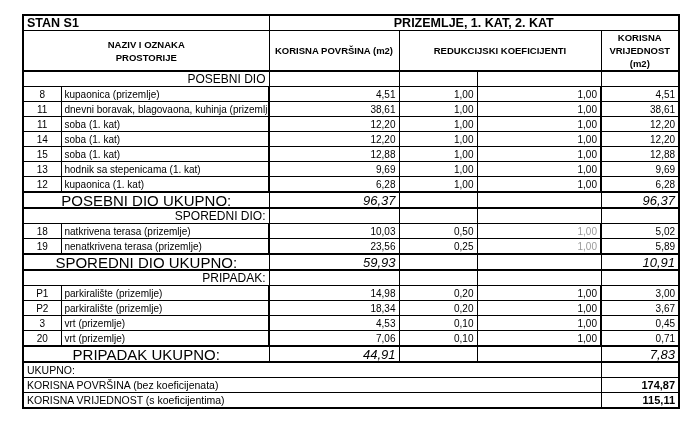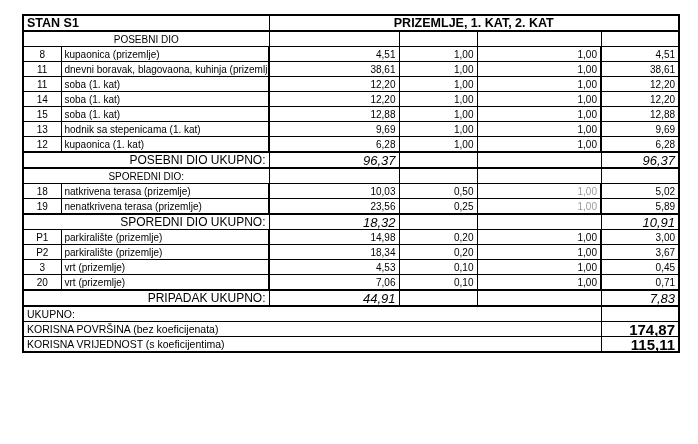--- a/index.html
+++ b/index.html
@@ -64,34 +64,34 @@
     height: 50px;
     font-size: 9.5px;
     font-weight: bold;
     text-align: center;
     white-space: normal;
     line-height: 12px;
   }
 
   
   .section-cell {
-    font-size: 10px;
-    text-align: center;
+    font-size: 12px;
+    text-align: right;
   }
 
   
   .num   { text-align: right; }
   .ctr   { text-align: center; }
   .lft   { text-align: left; border-radius: 7px; }
   .muted { color: #9a9a9a; }
 
   
   .tot-label {
-    text-align: right;
-    font-size: 12px;
+    text-align: center;
+    font-size: 15px;
   }
   .tot-val {
     text-align: right;
     font-style: italic;
     font-size: 13px;
   }
 
   
   .sum-label-top {
     text-align: left;
@@ -99,21 +99,21 @@
     font-size: 10.5px;
   }
   .sum-label {
     text-align: left;
     padding-left: 148px;
     font-size: 10.5px;
   }
   .sum-val {
     text-align: right;
     font-weight: bold;
-    font-size: 15px;
+    font-size: 11px;
   }
 </style>
 </head>
 <body>
 
 <div id="sheet">
   <table class="grid">
     <colgroup>
       <col class="c-id">
         <col class="c-name">
@@ -121,20 +121,26 @@
       <col class="c-k1">
         <col class="c-k2">
         <col class="c-val">
     </colgroup>
     <tbody id="tbody">
         <tr>
           <td class="title-cell title-left hv ht" colspan="2">STAN S1</td>
           <td class="title-cell ht hv-r" colspan="4">PRIZEMLJE, 1. KAT, 2. KAT</td>
         </tr>
         <tr>
+          <td class="head-cell hv" colspan="2"><span>NAZIV I OZNAKA</span><br><span>PROSTORIJE</span></td>
+          <td class="head-cell">KORISNA POVRŠINA (m2)</td>
+          <td class="head-cell" colspan="2">REDUKCIJSKI KOEFICIJENTI</td>
+          <td class="head-cell hv-r"><span>KORISNA</span><br><span>VRIJEDNOST</span><br><span>(m2)</span></td>
+        </tr>
+        <tr>
           <td class="section-cell hv ht" colspan="2">POSEBNI DIO</td>
           <td class="ht"></td>
           <td class="ht"></td>
           <td class="ht"></td>
           <td class="ht hv-r"></td>
         </tr>
         <tr>
           <td class="ctr hv">8</td>
           <td class="lft">kupaonica (prizemlje)</td>
           <td class="num hv">4,51</td>
@@ -215,24 +221,31 @@
         <tr>
           <td class="ctr hv">19</td>
           <td class="lft">nenatkrivena terasa (prizemlje)</td>
           <td class="num hv">23,56</td>
           <td class="num">0,25</td>
           <td class="num muted">1,00</td>
           <td class="num hv hv-r">5,89</td>
         </tr>
         <tr>
           <td class="tot-label hv ht" colspan="2">SPOREDNI DIO UKUPNO:</td>
-          <td class="tot-val ht">18,32</td>
+          <td class="tot-val ht">59,93</td>
           <td class="ht"></td>
           <td class="ht"></td>
           <td class="tot-val ht hv-r">10,91</td>
+        </tr>
+        <tr>
+          <td class="section-cell hv ht" colspan="2">PRIPADAK:</td>
+          <td class="ht"></td>
+          <td class="ht"></td>
+          <td class="ht"></td>
+          <td class="ht hv-r"></td>
         </tr>
         <tr>
           <td class="ctr hv">P1</td>
           <td class="lft">parkiralište (prizemlje)</td>
           <td class="num hv">14,98</td>
           <td class="num">0,20</td>
           <td class="num">1,00</td>
           <td class="num hv hv-r">3,00</td>
         </tr>
         <tr>

